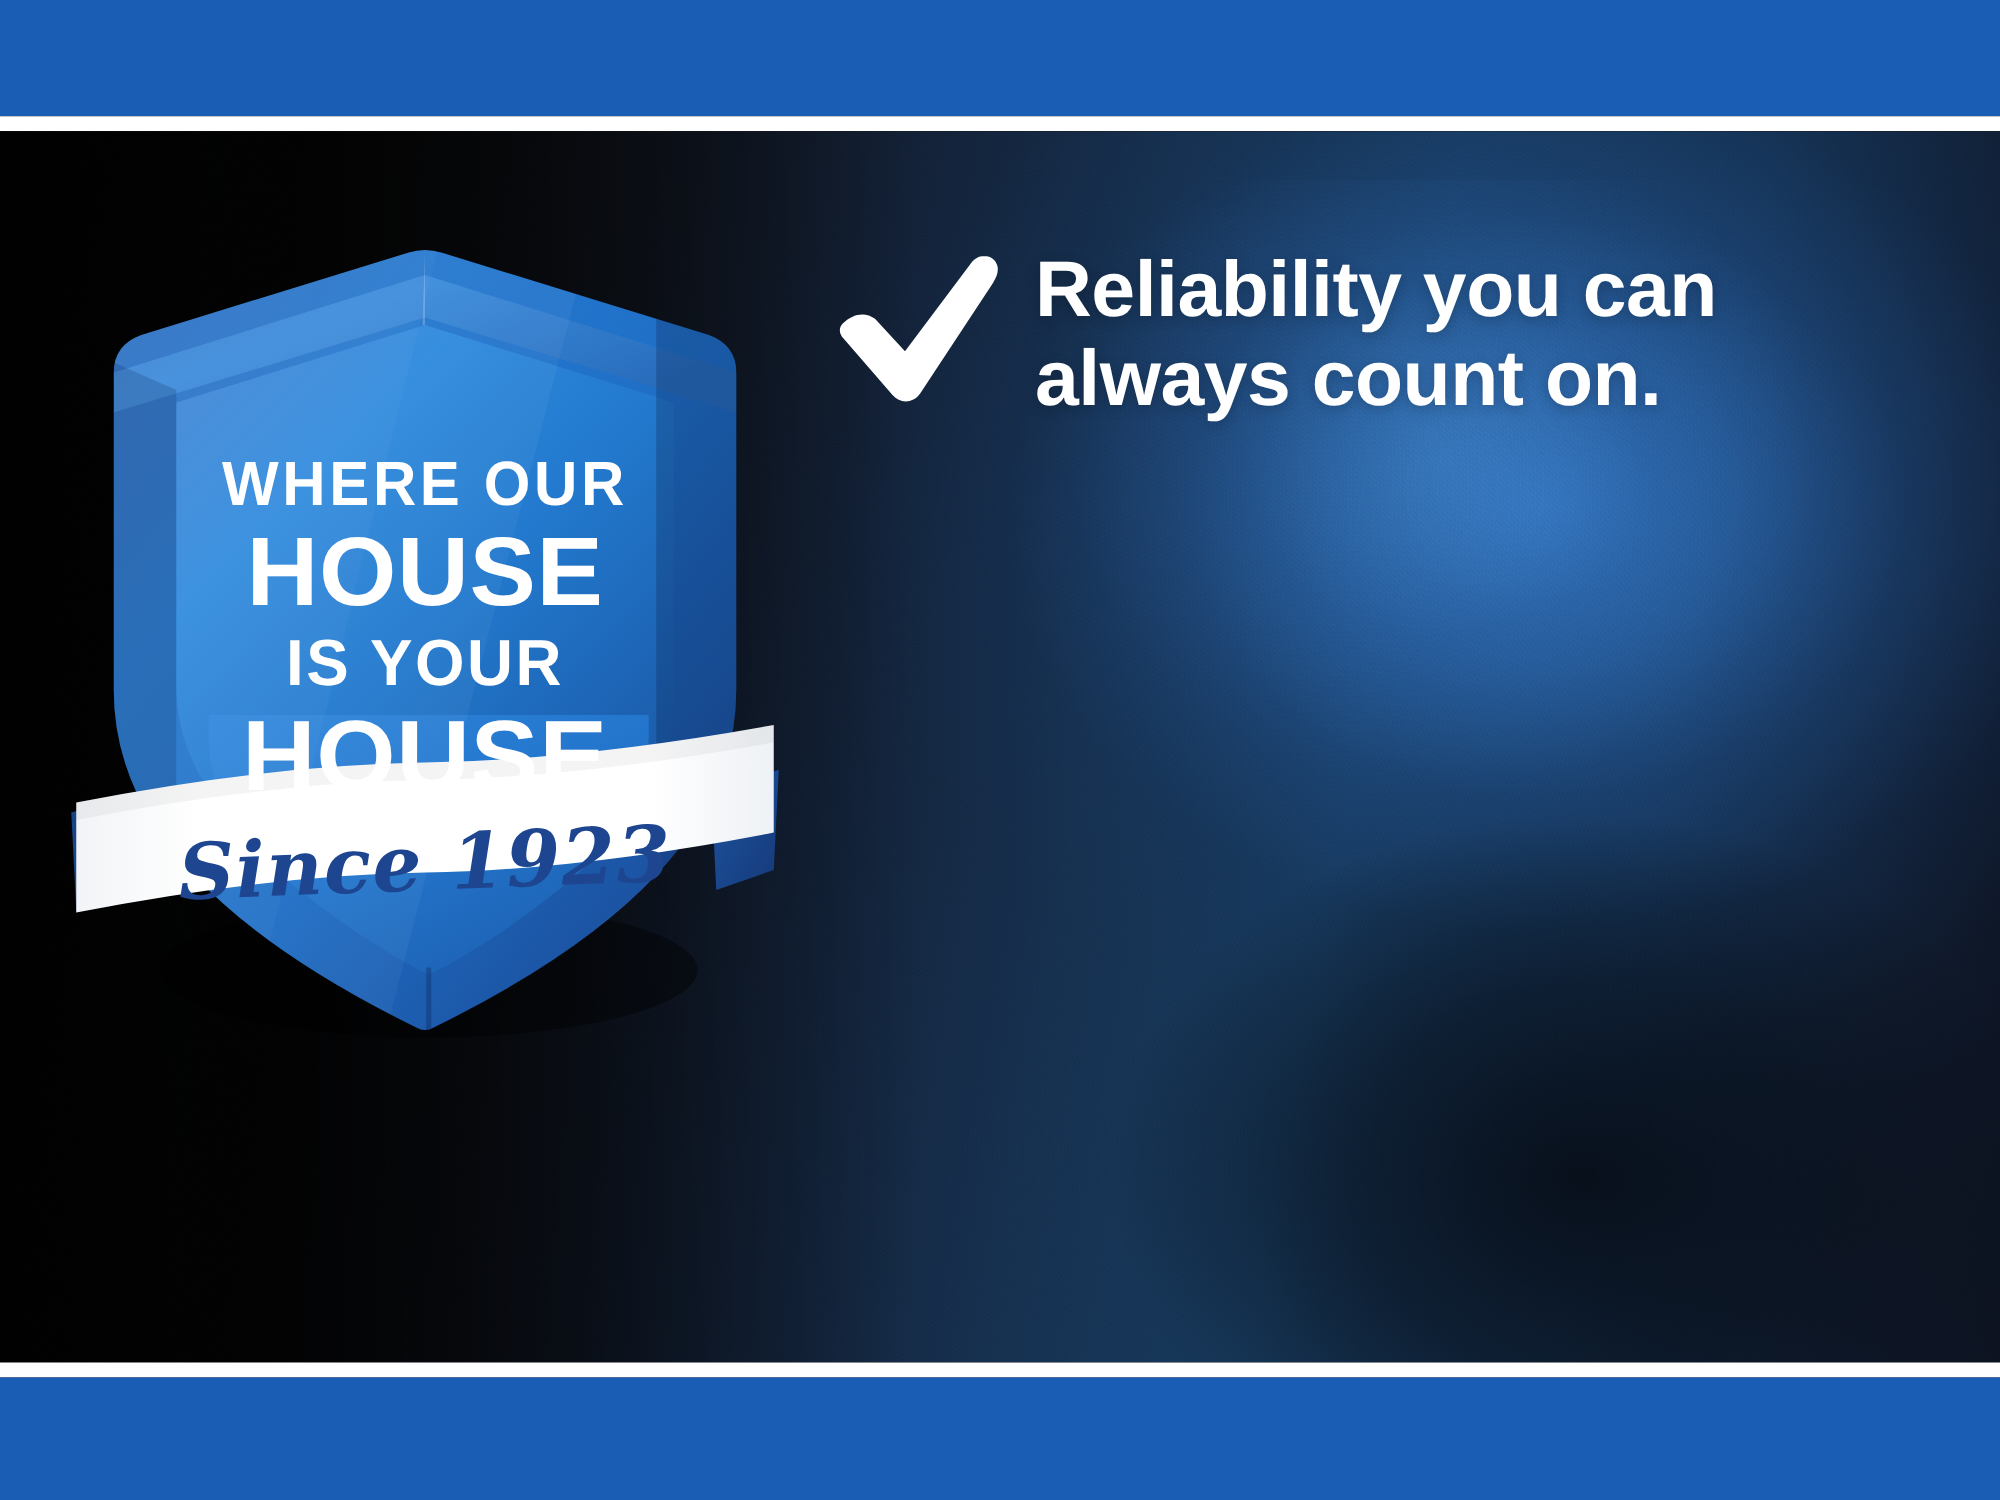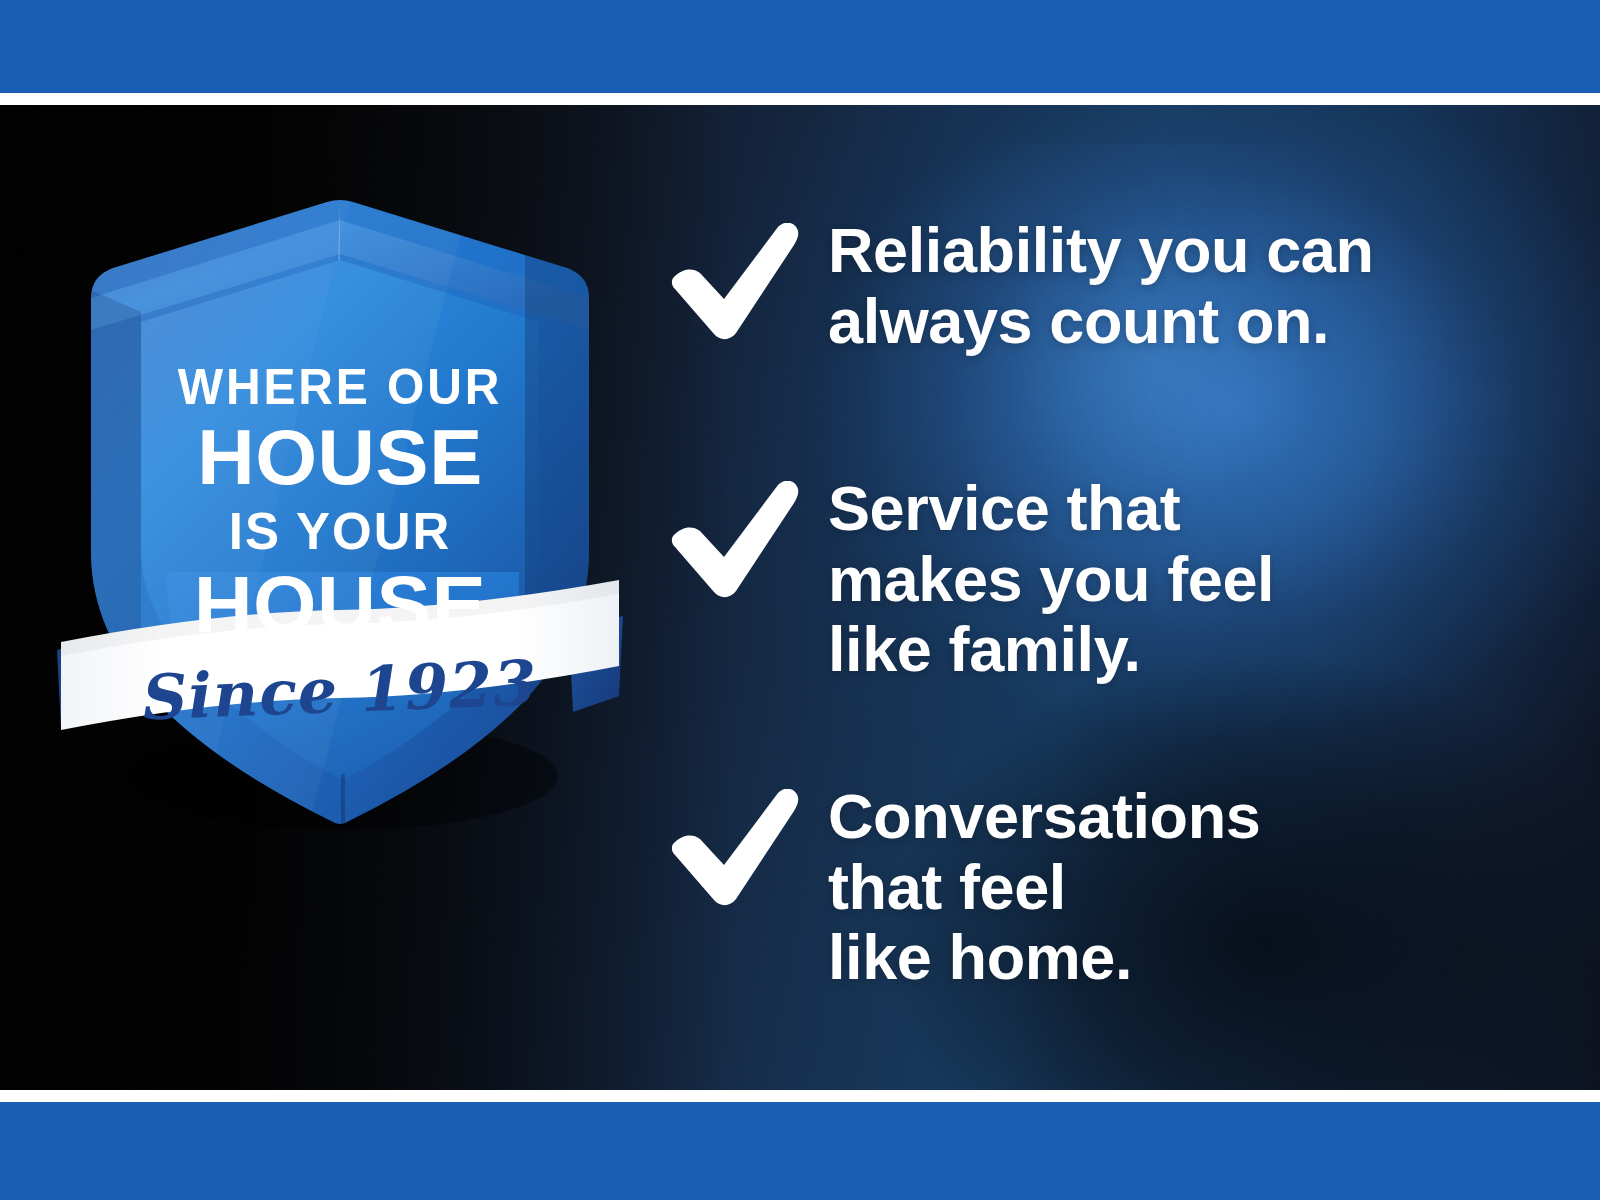--- a/index.html
+++ b/index.html
@@ -189,21 +189,21 @@
     height: 985px;
   }
   .bullet {
     position: absolute;
     left: 0;
     width: 880px;
     display: flex;
     align-items: flex-start;
     gap: 28px;
   }
-  .bullet-1 { top: 110px; }
+  .bullet-1 { top: 92px; }
   .bullet-2 { top: 368px; }
   .bullet-3 { top: 676px; }
 
   .check {
     flex: 0 0 auto;
     width: 132px;
     height: 118px;
     margin-top: 8px;
   }
   .check svg { display: block; width: 100%; height: 100%; }
@@ -392,58 +392,20 @@
                    L68 110
                    C62 118 52 118 46 111
                    L7 66
                    C3 62 3 57 6 54 Z" fill="#ffffff"></path>
         </svg>
       </div>
       <div class="bullet-text">Reliability you can
 always count on.</div>
     </div>
 
-    <div class="bullet bullet-2">
-      <div class="check">
-        <svg viewBox="0 0 132 118" xmlns="http://www.w3.org/2000/svg" aria-hidden="true">
-          <path d="M6 54
-                   C14 46 24 44 32 50
-                   L56 76
-                   L110 4
-                   C118 -4 128 0 130 8
-                   C131 13 129 17 126 22
-                   L68 110
-                   C62 118 52 118 46 111
-                   L7 66
-                   C3 62 3 57 6 54 Z" fill="#ffffff"></path>
-        </svg>
-      </div>
-      <div class="bullet-text">Service that
-makes you feel
-like family.</div>
-    </div>
-
-    <div class="bullet bullet-3">
-      <div class="check">
-        <svg viewBox="0 0 132 118" xmlns="http://www.w3.org/2000/svg" aria-hidden="true">
-          <path d="M6 54
-                   C14 46 24 44 32 50
-                   L56 76
-                   L110 4
-                   C118 -4 128 0 130 8
-                   C131 13 129 17 126 22
-                   L68 110
-                   C62 118 52 118 46 111
-                   L7 66
-                   C3 62 3 57 6 54 Z" fill="#ffffff"></path>
-        </svg>
-      </div>
-      <div class="bullet-text">Conversations
-that feel
-like home.</div>
-    </div>
+
 
   </div>
 
   <div class="bar-gap bar-gap-bottom"></div>
   <div class="bar bar-bottom"></div>
 
 </div>
 
 </body></html>

